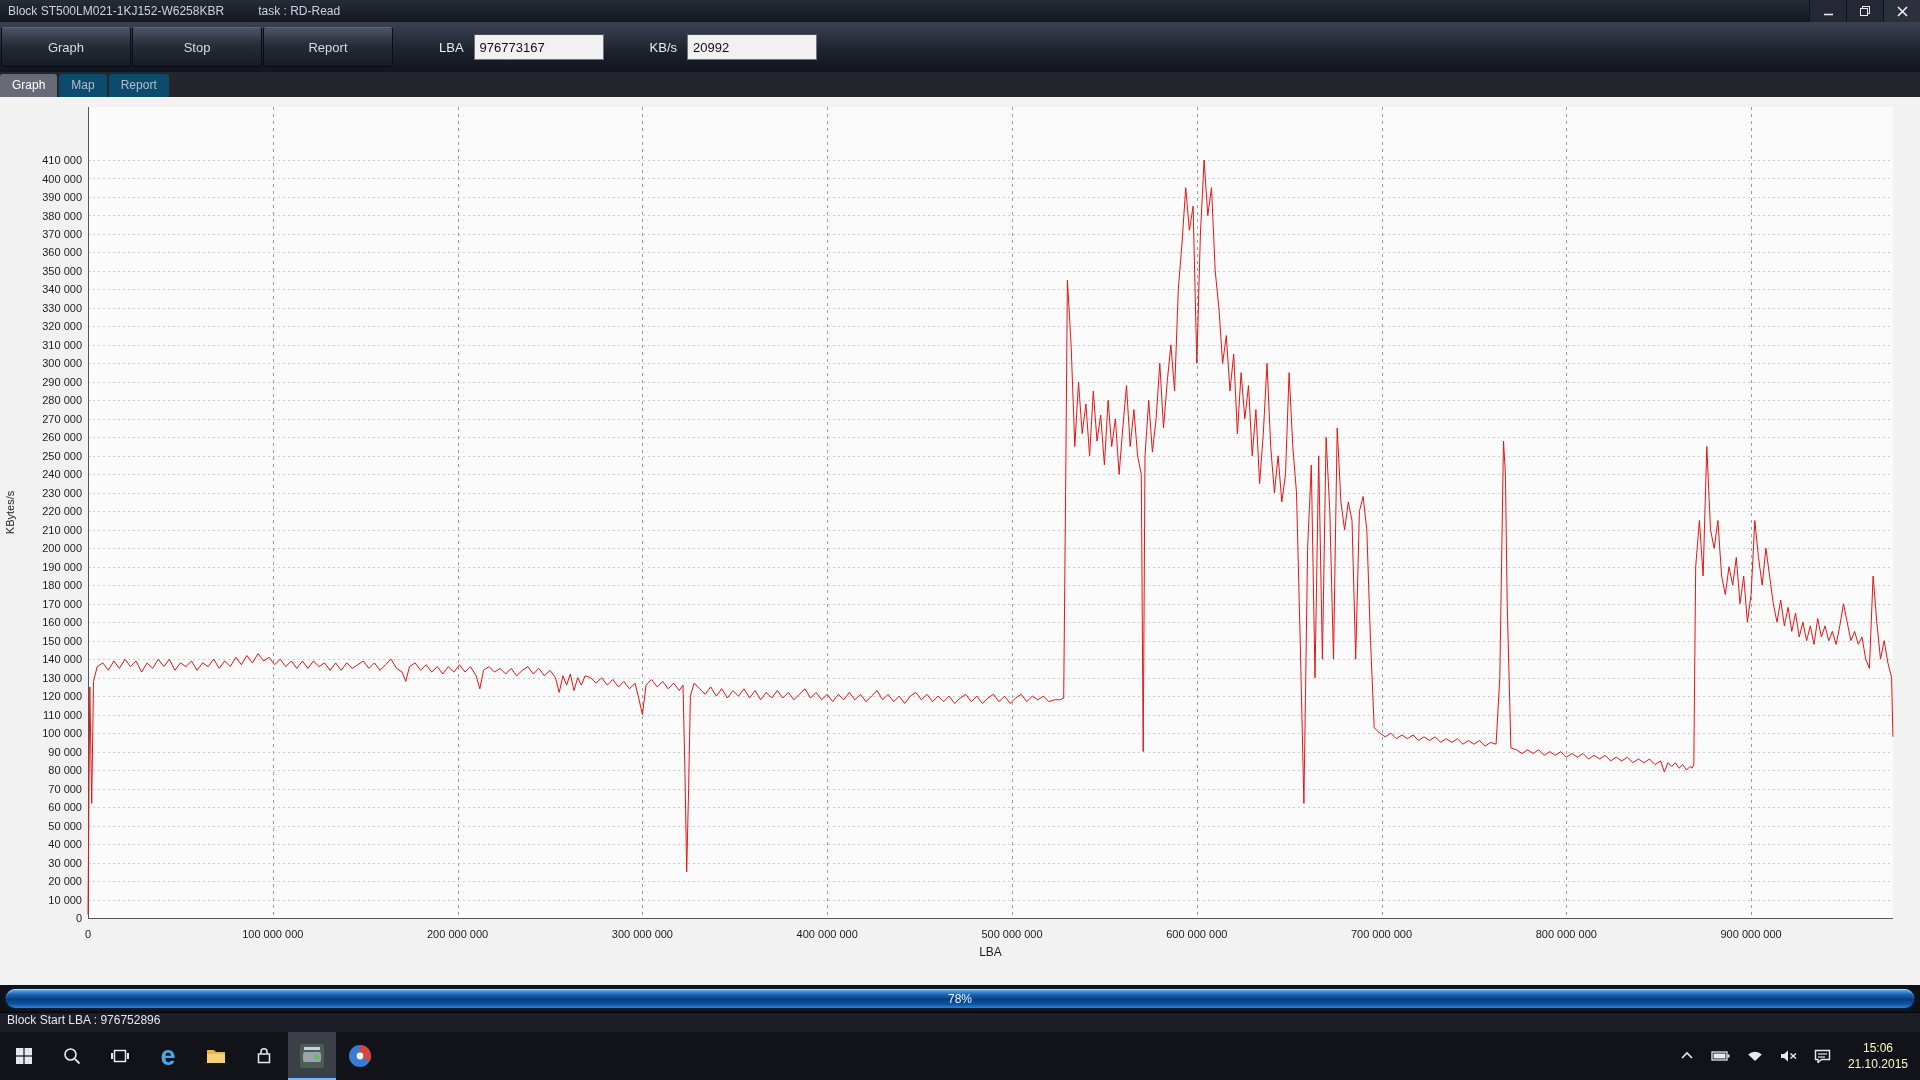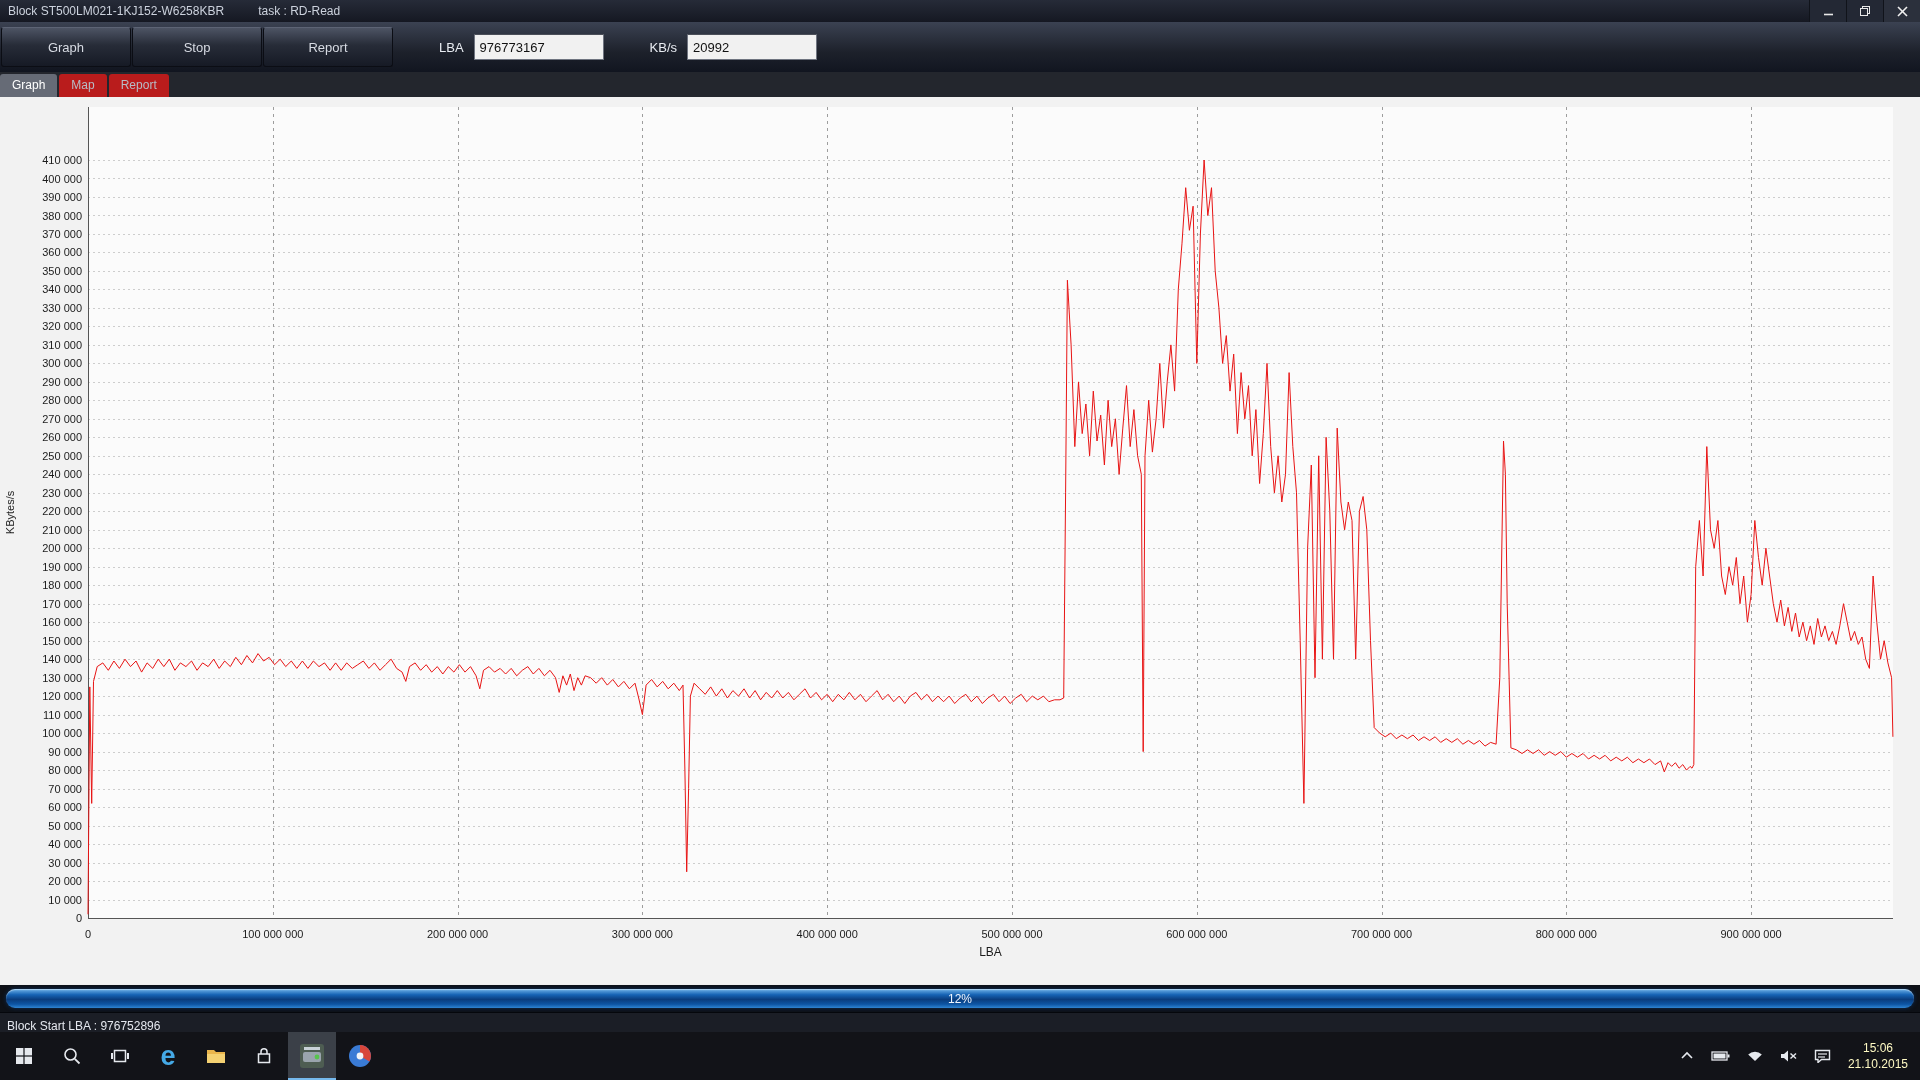--- a/index.html
+++ b/index.html
@@ -28,38 +28,38 @@
   .field-label{color:#e9ecf2;font-size:13px;margin-left:46px;}
   .tb-input{width:118px;height:22px;margin-left:10px;background:#f1f1f1;
     border:1px solid #6f7480;border-top-color:#4a4e58;color:#111;font-size:13px;
     padding:1px 5px;font-family:"Liberation Sans",sans-serif;}
 
   
   .tabbar{position:absolute;top:72px;left:0;right:0;height:25px;background:#23262d;
     display:flex;align-items:flex-end;border-bottom:1px solid #0d0f13;}
   .tab{padding:4px 12px 5px;font-size:12px;margin-right:2px;border-radius:3px 3px 0 0;}
   .tab.active{background:#666b76;color:#fff;}
-  .tab.inactive{background:#b91c1c;color:#b7bcc6;}
+  .tab.inactive{background:#0c4a6e;color:#b7bcc6;}
 
   
   .chartpanel{position:absolute;top:97px;left:0;right:0;height:888px;background:#f2f2f2;}
   .chartpanel svg{display:block;font-family:"Liberation Sans",sans-serif;}
 
   
   .progress-strip{position:absolute;top:985px;left:0;right:0;height:27px;background:#0e1117;
     display:flex;align-items:center;}
   .progress-track{position:relative;flex:1;margin:0 6px;height:19px;border-radius:9px;
     background:linear-gradient(#6fb2e8,#1663b4 30%,#0a3d7e 55%,#0d55a4 80%,#2f84d2);
     box-shadow:inset 0 1px 1px rgba(255,255,255,.45), 0 0 4px #0a2e5c;}
   .progress-label{position:absolute;left:0;right:0;top:3px;text-align:center;
     color:#eef5ff;font-size:12px;}
 
   
   .statusbar{position:absolute;top:1012px;left:0;right:0;height:20px;background:#1b1e26;
-    color:#e4e7ee;font-size:12px;display:flex;align-items:flex-end;padding-left:7px;
+    color:#e4e7ee;font-size:12px;display:flex;align-items:flex-start;padding-left:7px;
     border-top:1px solid #05070c;}
 
   
   .taskbar{position:absolute;top:1032px;left:0;right:0;height:48px;background:#121318;
     display:flex;align-items:stretch;}
   .tb-icon{width:48px;display:flex;align-items:center;justify-content:center;}
   .tb-icon.active-app{background:#3b4048;box-shadow:inset 0 -2px 0 #76b9ed;}
   .edge-glyph{color:#45a9e6;font-size:27px;font-weight:bold;line-height:1;}
   .tray{margin-left:auto;display:flex;align-items:center;}
   .tray .tb-icon{width:34px;}
@@ -216,21 +216,21 @@
       <text x="1566.3" y="841" text-anchor="middle" font-size="11" fill="#1c1c1c">800 000 000</text>
       <text x="1751.1" y="841" text-anchor="middle" font-size="11" fill="#1c1c1c">900 000 000</text>
       <text x="990.5" y="859" text-anchor="middle" font-size="12" fill="#1c1c1c">LBA</text>
       <text transform="translate(14,415.5) rotate(-90)" text-anchor="middle" font-size="11" fill="#1c1c1c">KBytes/s</text>
       <polyline points="88.0,817.3 89.8,589.9 91.7,706.4 93.5,584.4 97.2,569.6 102.8,565.9 108.3,573.3 113.9,564.0 119.4,571.4 125.0,562.2 130.5,569.6 136.0,564.0 141.6,575.1 147.1,565.9 152.7,571.4 158.2,562.2 163.8,569.6 169.3,562.2 174.9,573.3 180.4,565.9 185.9,569.6 191.5,564.0 197.0,573.3 202.6,565.9 208.1,569.6 213.7,562.2 219.2,571.4 224.7,564.0 230.3,569.6 235.8,560.3 241.4,567.7 246.9,558.5 252.5,565.9 258.0,556.6 263.6,564.0 269.1,560.3 274.6,567.7 280.2,562.2 285.7,569.6 291.3,564.0 296.8,571.4 302.4,564.0 307.9,571.4 313.4,564.0 319.0,569.6 324.5,565.9 330.1,573.3 335.6,565.9 341.2,573.3 346.7,565.9 352.3,571.4 357.8,567.7 363.3,564.0 368.9,571.4 374.4,565.9 380.0,573.3 385.5,567.7 391.1,562.2 396.6,571.4 402.1,575.1 405.8,584.4 409.5,569.6 415.1,565.9 420.6,573.3 426.2,567.7 431.7,575.1 437.3,569.6 442.8,577.0 448.3,569.6 453.9,575.1 459.4,567.7 465.0,575.1 470.5,569.6 476.1,578.8 479.8,591.8 483.5,573.3 489.0,569.6 494.5,575.1 500.1,571.4 505.6,577.0 511.2,571.4 516.7,578.8 522.3,573.3 527.8,569.6 533.3,577.0 538.9,571.4 544.4,578.8 550.0,573.3 555.5,580.7 559.2,595.4 562.9,578.8 566.6,588.1 570.3,577.0 574.0,593.6 577.7,580.7 581.4,588.1 585.1,578.8 590.6,580.7 596.2,586.2 601.7,580.7 607.3,588.1 612.8,582.5 618.4,589.9 623.9,584.4 629.4,591.8 635.0,586.2 638.7,601.0 642.4,617.6 646.1,588.1 651.6,582.5 657.2,589.9 662.7,584.4 668.2,591.8 673.8,586.2 679.3,593.6 683.0,588.1 684.9,673.1 686.7,774.8 688.6,691.6 690.4,599.1 694.1,586.2 699.7,591.8 705.2,597.3 710.7,589.9 716.3,599.1 721.8,591.8 727.4,601.0 732.9,593.6 738.5,599.1 744.0,591.8 749.6,601.0 755.1,593.6 760.6,602.8 766.2,595.4 771.7,601.0 777.3,593.6 782.8,601.0 788.4,595.4 793.9,602.8 799.4,597.3 805.0,591.8 810.5,601.0 816.1,595.4 821.6,602.8 827.2,597.3 832.7,604.7 838.3,597.3 843.8,602.8 849.3,595.4 854.9,602.8 860.4,597.3 866.0,604.7 871.5,599.1 877.1,593.6 882.6,602.8 888.1,597.3 893.7,604.7 899.2,599.1 904.8,606.5 910.3,599.1 915.9,595.4 921.4,602.8 927.0,597.3 932.5,604.7 938.0,599.1 943.6,604.7 949.1,599.1 954.7,606.5 960.2,601.0 965.8,597.3 971.3,604.7 976.9,599.1 982.4,606.5 987.9,601.0 993.5,597.3 999.0,604.7 1004.6,599.1 1010.1,606.5 1015.7,601.0 1021.2,597.3 1026.7,604.7 1032.3,599.1 1037.8,602.8 1043.4,599.1 1048.9,604.7 1054.5,602.8 1060.0,602.8 1063.7,601.0 1065.6,395.8 1067.4,183.2 1071.1,247.9 1074.8,349.6 1078.5,284.9 1082.2,336.6 1085.9,307.0 1089.6,358.8 1093.3,294.1 1097.0,344.0 1100.7,318.1 1104.4,368.0 1108.1,303.3 1111.7,349.6 1115.4,321.8 1119.1,377.3 1122.8,331.1 1126.5,288.6 1130.2,349.6 1133.9,312.6 1137.6,358.8 1141.3,377.3 1143.2,654.6 1145.0,358.8 1148.7,303.3 1152.4,355.1 1156.1,321.8 1159.8,266.4 1163.5,331.1 1167.2,284.9 1170.9,247.9 1174.6,294.1 1178.3,192.4 1182.0,146.2 1185.7,90.7 1189.4,133.3 1193.1,109.2 1196.8,266.4 1200.4,137.0 1204.1,63.0 1207.8,118.5 1211.5,90.7 1215.2,173.9 1218.9,210.9 1222.6,266.4 1226.3,238.6 1230.0,294.1 1233.7,257.1 1237.4,336.6 1241.1,275.6 1244.8,321.8 1248.5,288.6 1252.2,358.8 1255.9,312.6 1259.6,386.5 1263.3,336.6 1267.0,266.4 1270.7,349.6 1274.4,395.8 1278.1,358.8 1281.8,405.0 1285.5,377.3 1289.1,275.6 1292.8,349.6 1296.5,395.8 1300.2,543.7 1303.9,706.4 1307.6,451.2 1311.3,368.0 1315.0,580.7 1318.7,358.8 1322.4,562.2 1326.1,340.3 1329.8,414.3 1333.5,562.2 1337.2,331.1 1340.9,405.0 1344.6,432.8 1348.3,405.0 1352.0,423.5 1355.7,562.2 1359.4,414.3 1363.1,399.5 1366.8,432.8 1370.5,543.7 1374.2,630.6 1379.7,636.1 1385.2,639.8 1390.8,636.1 1396.3,641.7 1401.9,638.0 1407.4,641.7 1413.0,638.0 1418.5,643.5 1424.0,639.8 1429.6,643.5 1435.1,639.8 1440.7,645.4 1446.2,641.7 1451.8,645.4 1457.3,641.7 1462.9,647.2 1468.4,643.5 1473.9,647.2 1479.5,643.5 1485.0,649.1 1490.6,645.4 1496.1,647.2 1499.8,580.7 1503.5,344.0 1505.4,377.3 1507.2,506.7 1510.9,650.9 1516.4,652.8 1522.0,656.5 1527.5,652.8 1533.1,656.5 1538.6,652.8 1544.2,658.3 1549.7,654.6 1555.2,658.3 1560.8,654.6 1566.3,660.2 1571.9,656.5 1577.4,660.2 1583.0,656.5 1588.5,662.0 1594.1,658.3 1599.6,662.0 1605.1,658.3 1610.7,663.9 1616.2,660.2 1621.8,663.9 1627.3,660.2 1632.9,665.7 1638.4,662.0 1643.9,665.7 1649.5,662.0 1655.0,667.6 1660.6,663.9 1664.3,674.9 1668.0,665.7 1671.7,669.4 1675.4,665.7 1679.1,671.2 1682.8,667.6 1686.5,673.1 1690.1,669.4 1692.0,671.2 1693.8,667.6 1695.7,469.7 1699.4,423.5 1703.1,479.0 1706.8,349.6 1710.5,432.8 1714.2,451.2 1717.9,423.5 1721.6,479.0 1725.3,497.5 1729.0,469.7 1732.7,488.2 1736.3,460.5 1740.0,506.7 1743.7,479.0 1747.4,525.2 1751.1,497.5 1754.8,423.5 1758.5,460.5 1762.2,488.2 1765.9,451.2 1769.6,479.0 1773.3,506.7 1777.0,525.2 1780.7,503.0 1784.4,528.9 1788.1,510.4 1791.8,534.4 1795.5,516.0 1799.2,540.0 1802.9,525.2 1806.6,543.7 1810.3,528.9 1814.0,547.4 1817.7,521.5 1821.4,540.0 1825.0,528.9 1828.7,543.7 1832.4,534.4 1836.1,547.4 1839.8,528.9 1843.5,506.7 1847.2,525.2 1850.9,543.7 1854.6,534.4 1858.3,547.4 1862.0,540.0 1865.7,562.2 1869.4,571.4 1873.1,479.0 1876.8,525.2 1880.5,562.2 1884.2,543.7 1887.9,565.9 1891.6,580.7 1892.9,639.8" fill="none" stroke="#e81414" stroke-width="1" stroke-linejoin="round"></polyline>
     </svg>
 </div>
 
 <div class="progress-strip">
   <div class="progress-track">
-    <div class="progress-label">12%</div>
+    <div class="progress-label">78%</div>
   </div>
 </div>
 
 <div class="statusbar">
   <span>Block Start LBA : 976752896</span>
 </div>
 
 <div class="taskbar">
   <div class="tb-icon">
     <svg width="20" height="20" fill="#e6e9ee">

